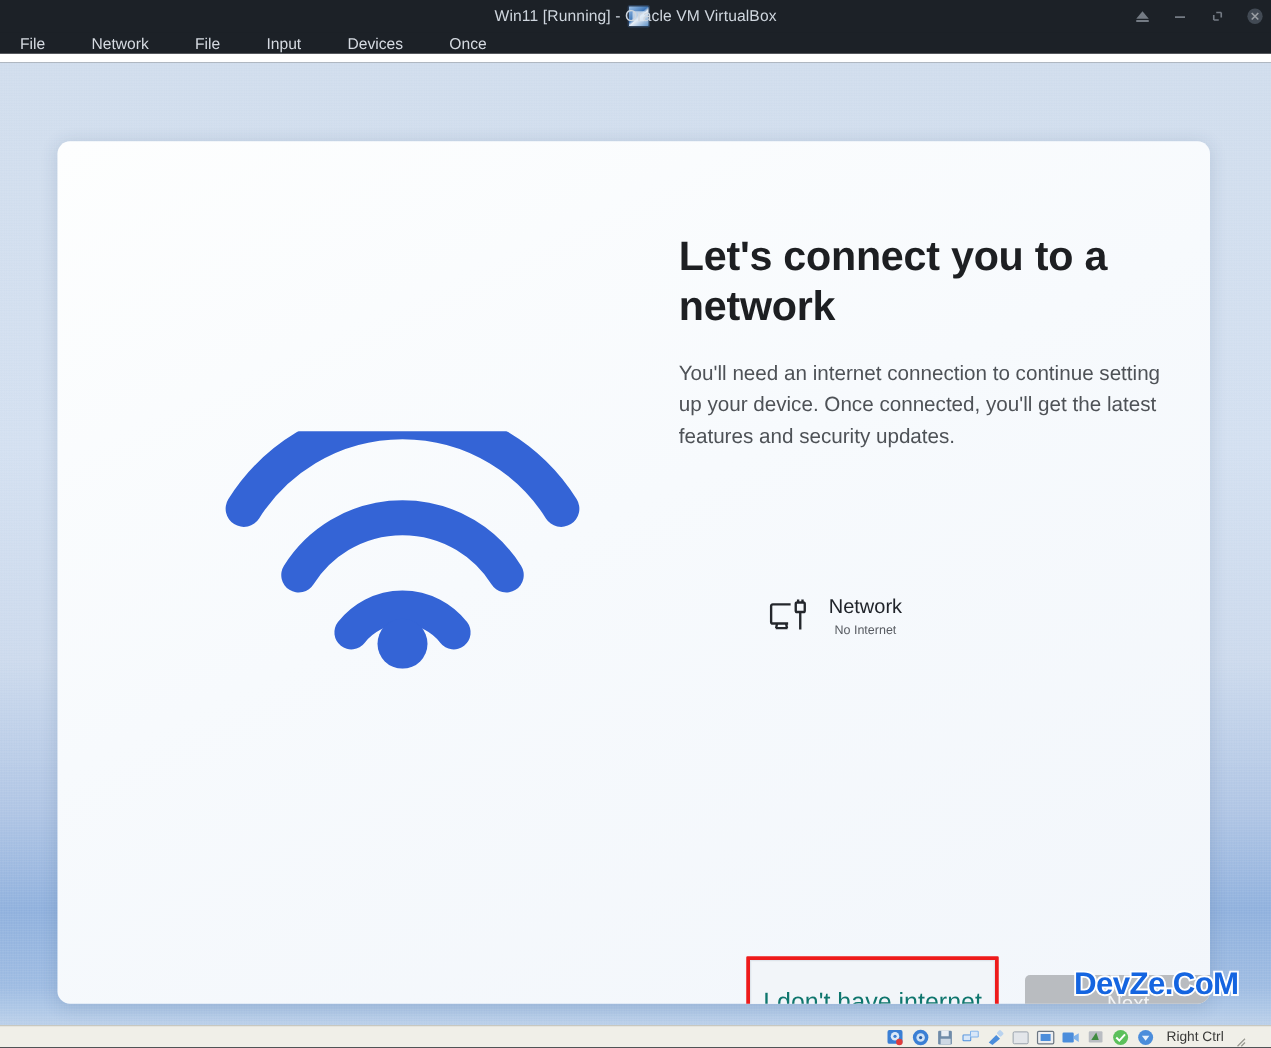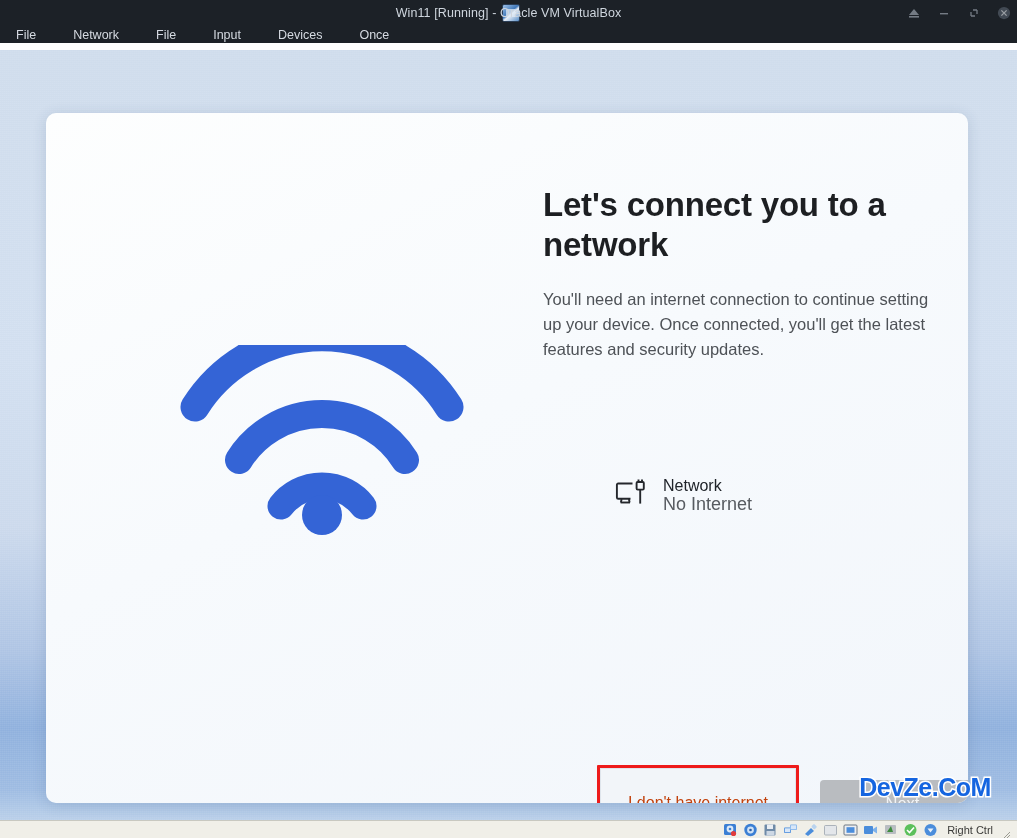--- a/index.html
+++ b/index.html
@@ -104,39 +104,39 @@
   
   #network-row {
     position: absolute; left: 567px; top: 359px;
     display: flex; align-items: center; gap: 14px;
     padding: 4px 6px 4px 2px; border-radius: 4px;
   }
   #network-icon { width: 34px; height: 34px; flex: 0 0 auto; }
   #network-icon svg { display:block; }
   #network-text { display:flex; flex-direction: column; gap: 0; }
   #network-name { font-size: 16px; color: #20242a; line-height: 19px; }
-  #network-status { font-size: 18px; color: #575b61; line-height: 19px; }
+  #network-status { font-size: 10px; color: #575b61; line-height: 19px; text-align: center; }
 
   
   #oobe-buttons {
     position: absolute; left: 551px; top: 652px;
     display: flex; align-items: center; gap: 10px;
   }
   #btn-no-internet-wrap {
     border: 3px solid #ee1b1b;
     padding: 0;
     border-radius: 1px;
     background: transparent;
   }
   #btn-no-internet {
     width: 196px; height: 69px;
     background: #f2f5f9;
     border: 1px solid #dfe5ec;
-    color: #c2410c;
-    font-size: 16px;
+    color: #0f766e;
+    font-size: 20px;
     display: flex; align-items: center; justify-content: center;
     cursor: pointer; font-family: inherit;
   }
   #btn-next {
     width: 165px; height: 46px; margin-left: 11px; margin-top: 1px;
     background: #b9bcc0;
     border: none; border-radius: 4px;
     color: #f2f3f4; font-size: 16.5px;
     display: flex; align-items: center; justify-content: center;
     cursor: default; font-family: inherit;
@@ -162,21 +162,21 @@
     -webkit-text-stroke: 3px #ffffff; paint-order: stroke fill;
     font-family: "Liberation Sans", sans-serif;
   }
 
   
   #statusbar {
     position: absolute; left: 0; top: 820px; width: 1017px; height: 18px;
     background: #f0efe8;
     border-top: 1px solid #c8c8c0;
     display: flex; align-items: center; justify-content: flex-end;
-    gap: 5px; padding-right: 6px;
+    gap: 5px; padding-right: 20px;
   }
   .sb-icon { width: 15px; height: 14px; position: relative; flex: 0 0 auto; }
   .sb-icon svg { display:block; }
   #sb-hostkey {
     font-size: 11px; color: #3a3a38; margin-left: 4px; white-space: nowrap;
   }
   #sb-grip { width: 10px; height: 10px; margin-left: 3px; }
 </style>
 </head>
 <body>

